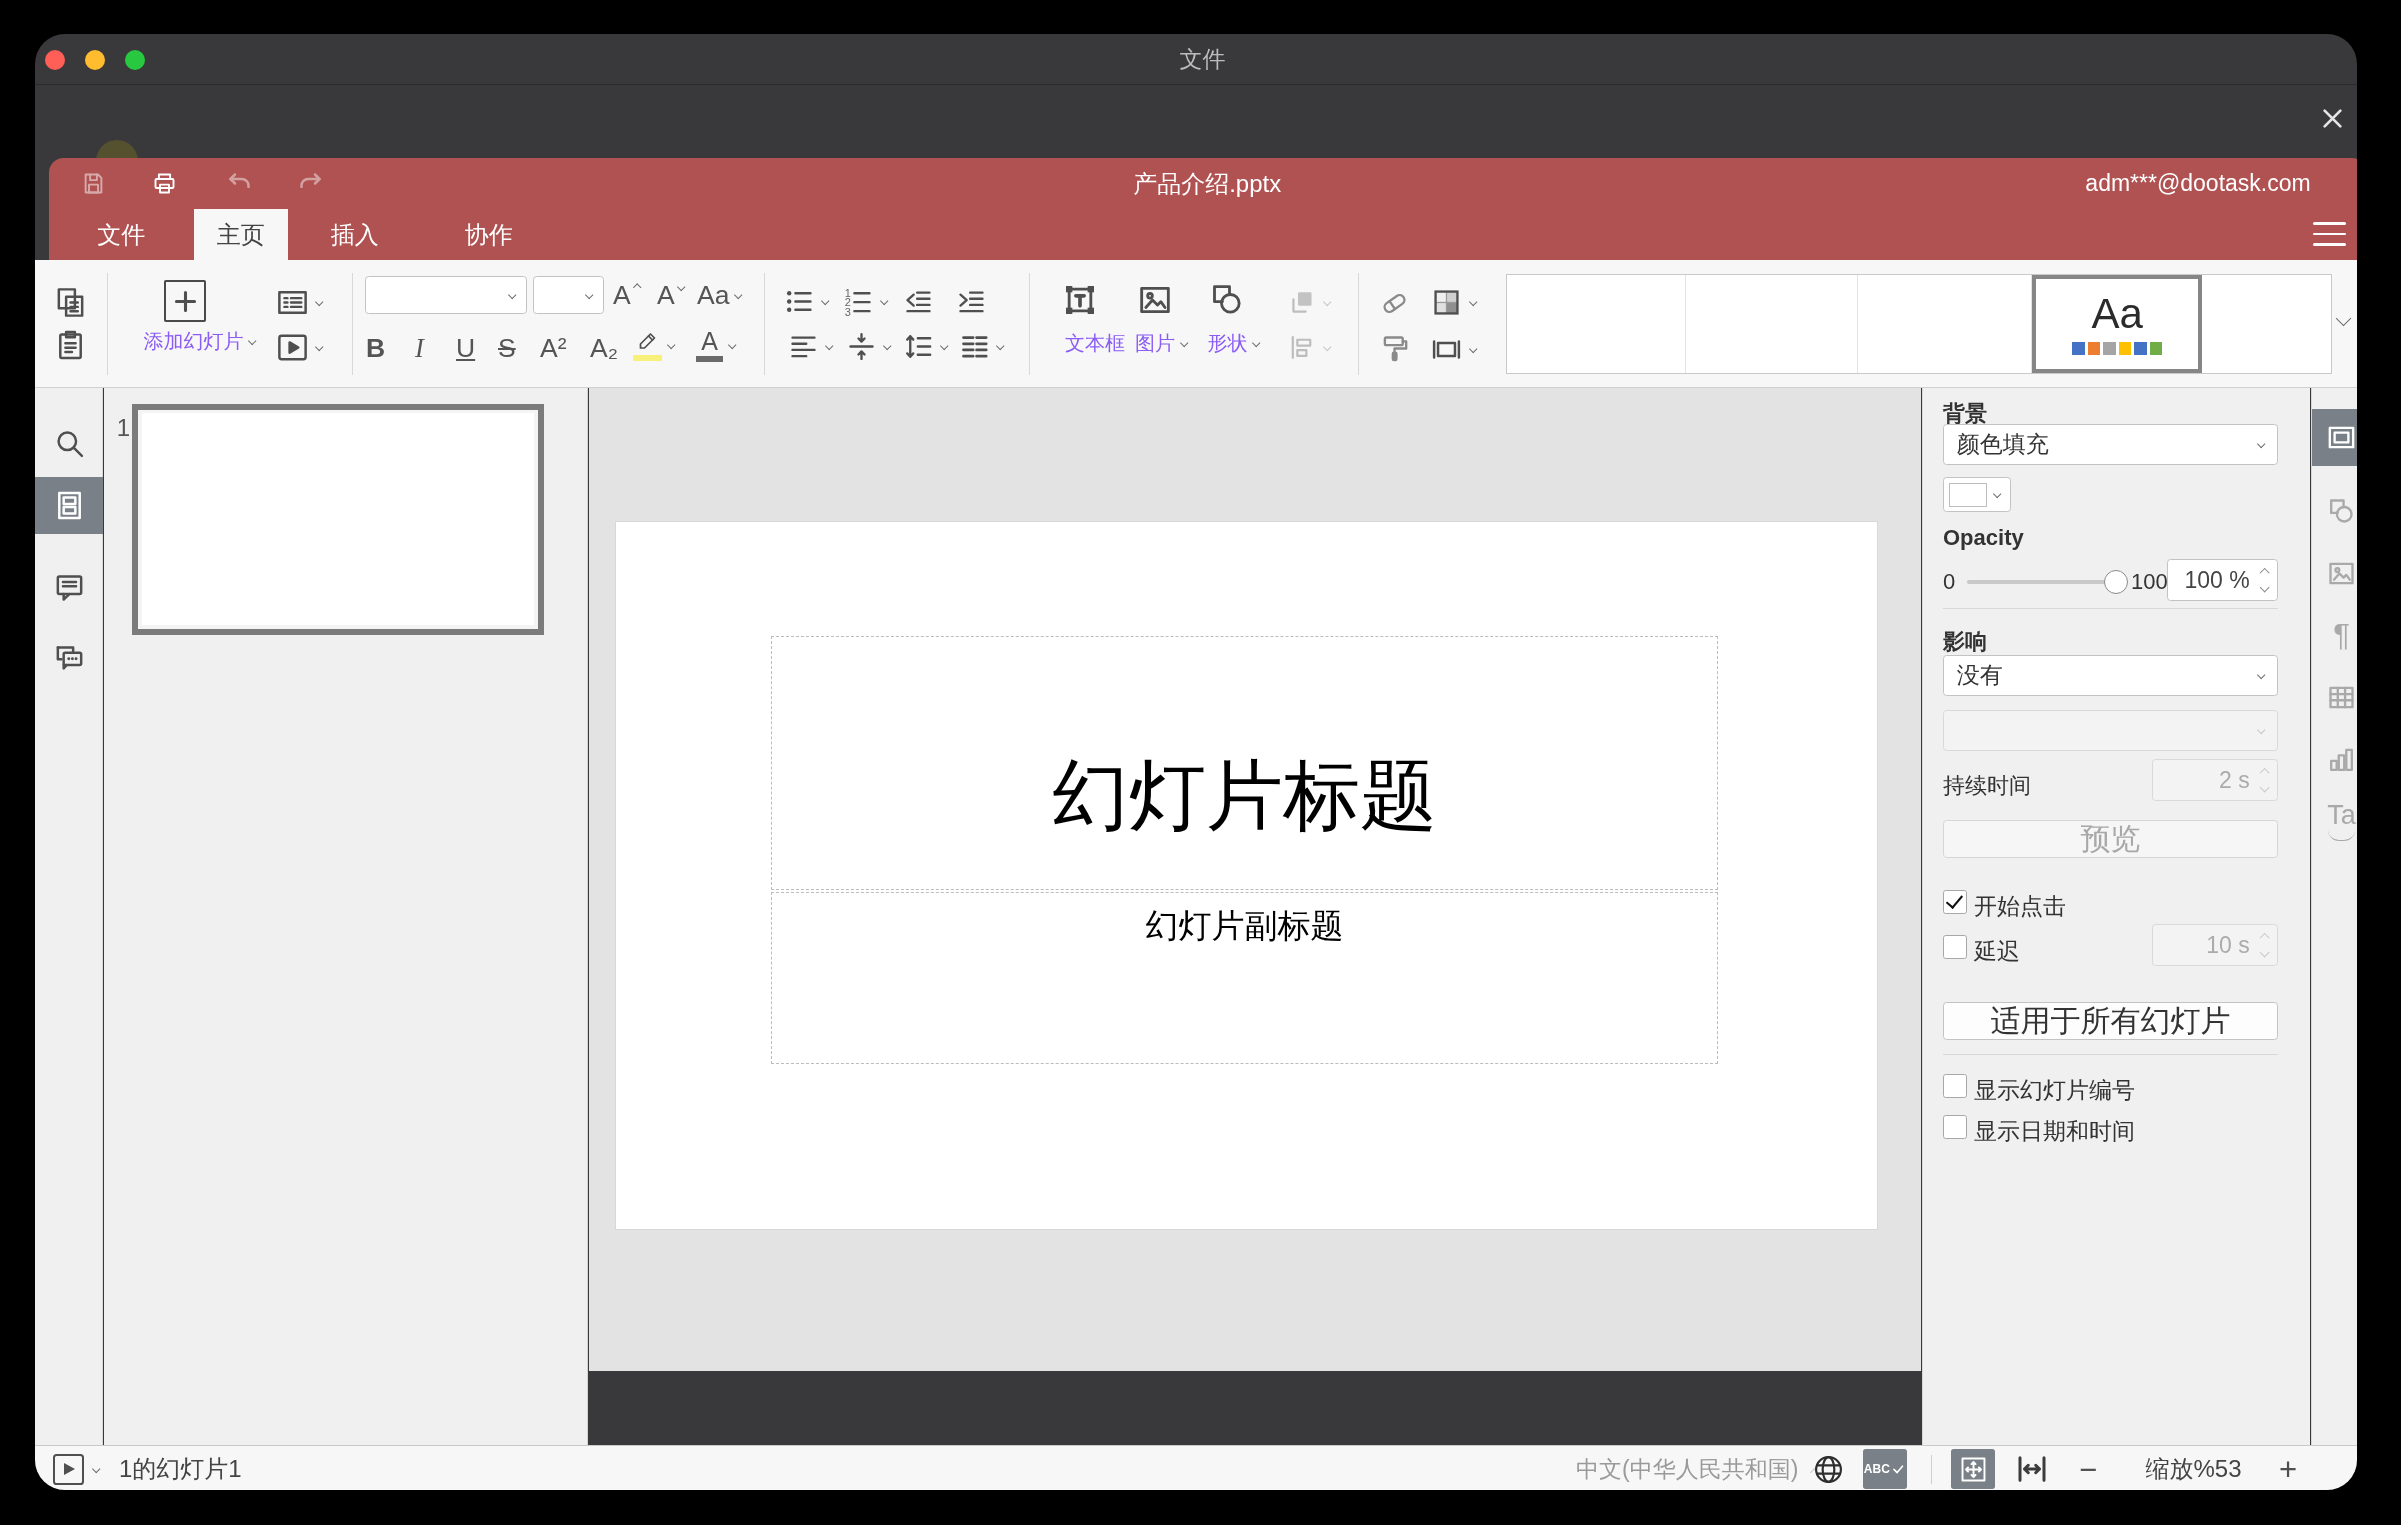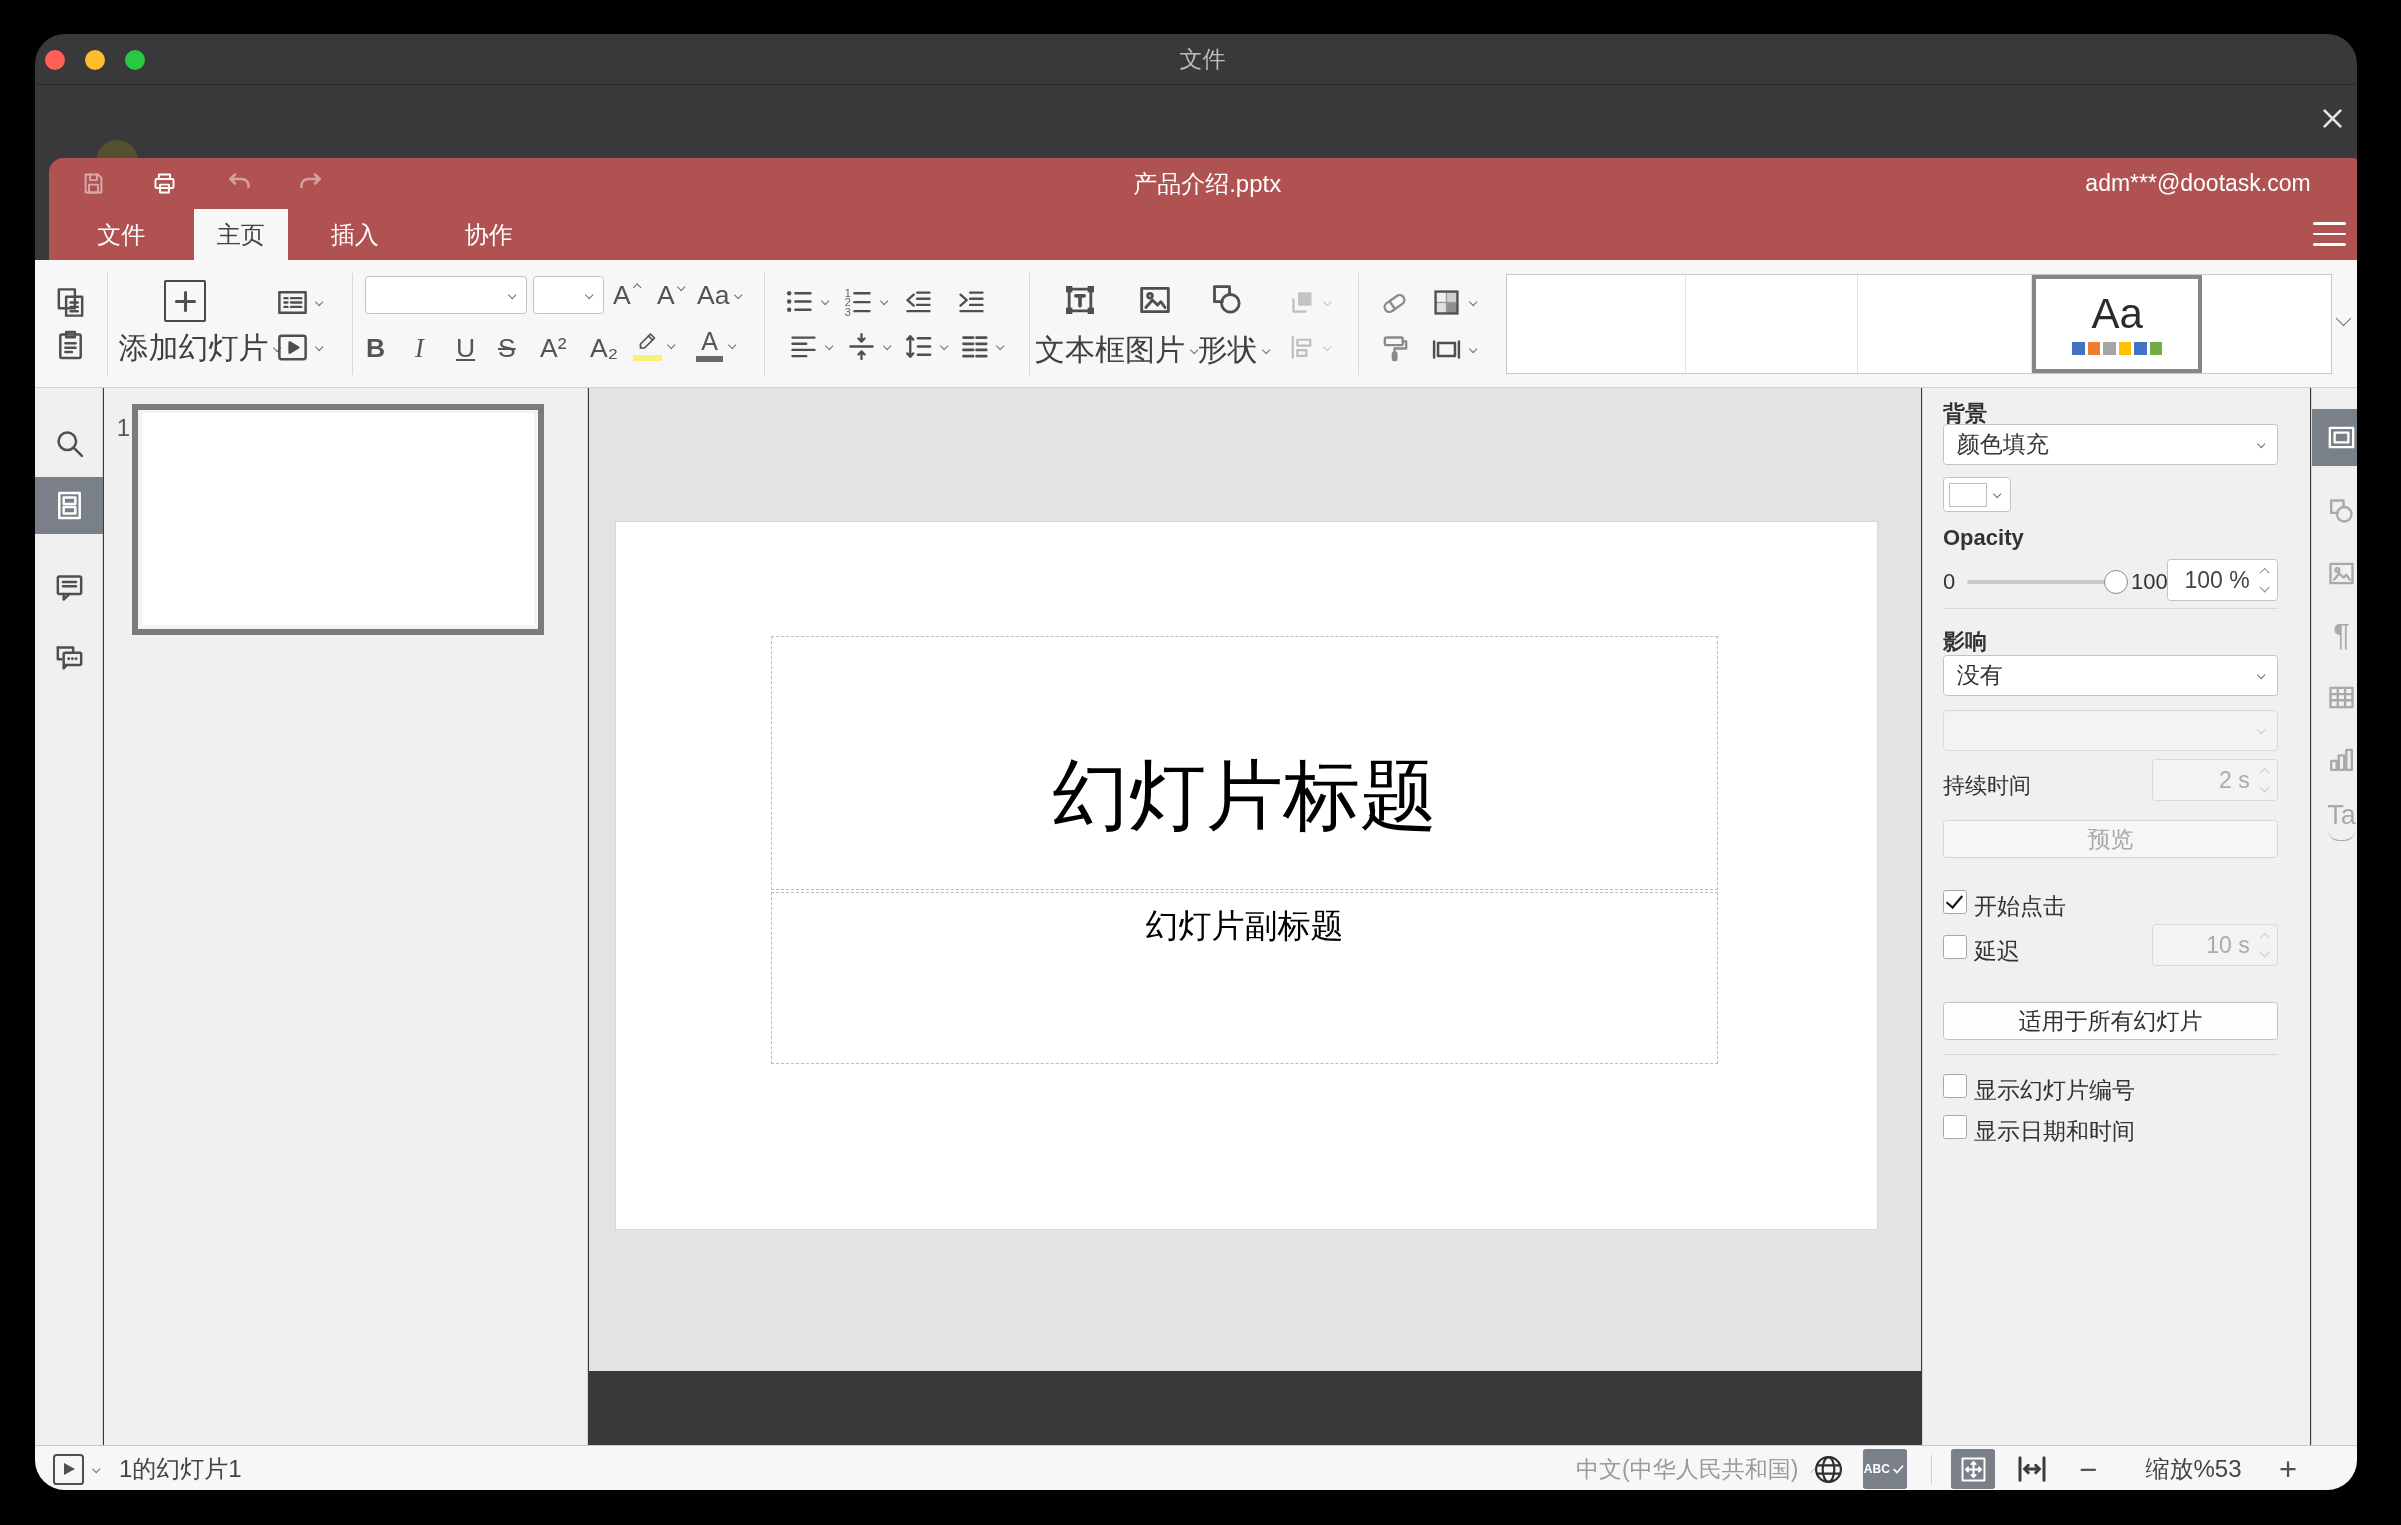--- a/index.html
+++ b/index.html
@@ -28,21 +28,21 @@
 svg.ic{fill:none;stroke:#4f4f4f;stroke-width:1.7;stroke-linecap:round;stroke-linejoin:round}
 svg.ic.w{stroke:#fff}
 svg.ic.dim{stroke:#bdbdbd}
 .tbtn{position:absolute;display:flex;align-items:center;gap:5.5px;cursor:pointer}
 .sep{position:absolute;top:12.8px;width:0.9px;height:102px;background:#d8d8d8}
 .chev{width:8.2px;height:8.2px;border-right:1.8px solid #6b6b6b;border-bottom:1.8px solid #6b6b6b;transform:rotate(45deg);display:inline-block;flex:none}
 .chev.up{transform:rotate(-135deg)}
 .chev.sm{width:6.4px;height:6.4px}
 .chev.lite{border-color:#c6c6c6}
 .plusbox{position:absolute;left:129px;top:20px;width:42px;height:42px;border:2.2px solid #4a4a4a;border-radius:1.8px;display:flex;align-items:center;justify-content:center;cursor:pointer}
-.tblabel{font-size:30px;color:#404040;white-space:nowrap}
+.tblabel{font-size:20px;color:#8b5cf6;white-space:nowrap}
 .selectbox{position:absolute;top:16.4px;height:38px;background:#fff;border:0.9px solid #c3c3c3;border-radius:3.6px;display:flex;align-items:center;padding:0 11px;cursor:pointer}
 .selectbox .chev{margin-left:auto}
 .fmt{font-size:26.5px;color:#555;cursor:pointer}
 .gallery{position:absolute;left:1471px;top:13.7px;width:826px;height:100px;background:#fff;border:0.9px solid #c9c9c9;display:flex}
 .gcell{height:100%;border-right:0.9px solid #e3e3e3;cursor:pointer}
 .gcell.selected{border:4.6px solid #868686;display:flex;flex-direction:column;align-items:center;justify-content:center;gap:7.3px}
 .gAa{font-size:42px;color:#2b2b2b;line-height:1}
 .chips{display:flex;gap:2.7px}
 .chips i{width:12.8px;height:12.8px;display:block}
 
@@ -70,21 +70,21 @@
 .dropdown .chev{margin-left:auto}
 .dropdown.disabled{background:#f3f3f3;border-color:#d9d9d9;color:#9f9f9f;cursor:default}
 .pdivider{position:absolute;left:20px;width:335px;height:0.9px;background:#d8d8d8}
 .spininput{position:absolute;height:42px;background:#fff;border:0.9px solid #c3c3c3;border-radius:3.6px;display:flex;align-items:center;justify-content:flex-end;padding:0 9px;font-size:23px;color:#444}
 .spininput.disabled{background:#f3f3f3;border-color:#d9d9d9;color:#ababab}
 .spin{display:flex;flex-direction:column;gap:7.3px;margin-left:11px}
 .spin i{width:7.3px;height:7.3px;border-right:1.8px solid #8a8a8a;border-bottom:1.8px solid #8a8a8a;display:block}
 .spin .u{transform:rotate(-135deg)}
 .spin .d{transform:rotate(45deg)}
 .spininput.disabled .spin i{border-color:#c9c9c9}
-.pbtn{position:absolute;left:20px;width:335px;height:38px;border:0.9px solid #c3c3c3;border-radius:3.6px;background:#fdfdfd;display:flex;align-items:center;justify-content:center;font-size:23px;color:#333;cursor:pointer}
+.pbtn{position:absolute;left:20px;width:335px;height:38px;border:0.9px solid #c3c3c3;border-radius:3.6px;background:#fdfdfd;display:flex;align-items:center;justify-content:center;font-size:30px;color:#333;cursor:pointer}
 .pbtn.disabled{color:#a8a8a8;background:#f6f6f6;border-color:#d6d6d6;cursor:default}
 .cb{position:absolute;left:20px;width:24px;height:24px;border:1.4px solid #a8a8a8;border-radius:2.7px;background:#fff;cursor:pointer}
 .cb.checked::after{content:"";position:absolute;left:6.4px;top:0.9px;width:7.3px;height:13.7px;border-right:2.4px solid #111;border-bottom:2.4px solid #111;transform:rotate(40deg)}
 .cb-label{position:absolute;left:51px;font-size:23px;color:#333}
 .slider-track{position:absolute;height:3.6px;background:#c9c9c9;border-radius:1.8px}
 .slider-handle{position:absolute;width:24px;height:24px;border-radius:50%;background:#fff;border:1.8px solid #8a8a8a;cursor:pointer}
 .swatch{position:absolute;left:20px;width:68px;height:35px;background:#fff;border:0.9px solid #c3c3c3;border-radius:3.6px;display:flex;align-items:center;cursor:pointer}
 .swatch .color{width:38px;height:24px;margin-left:4.6px;background:#fff;border:0.9px solid #bdbdbd}
 .swatch .chev{margin-left:7.3px}
 

